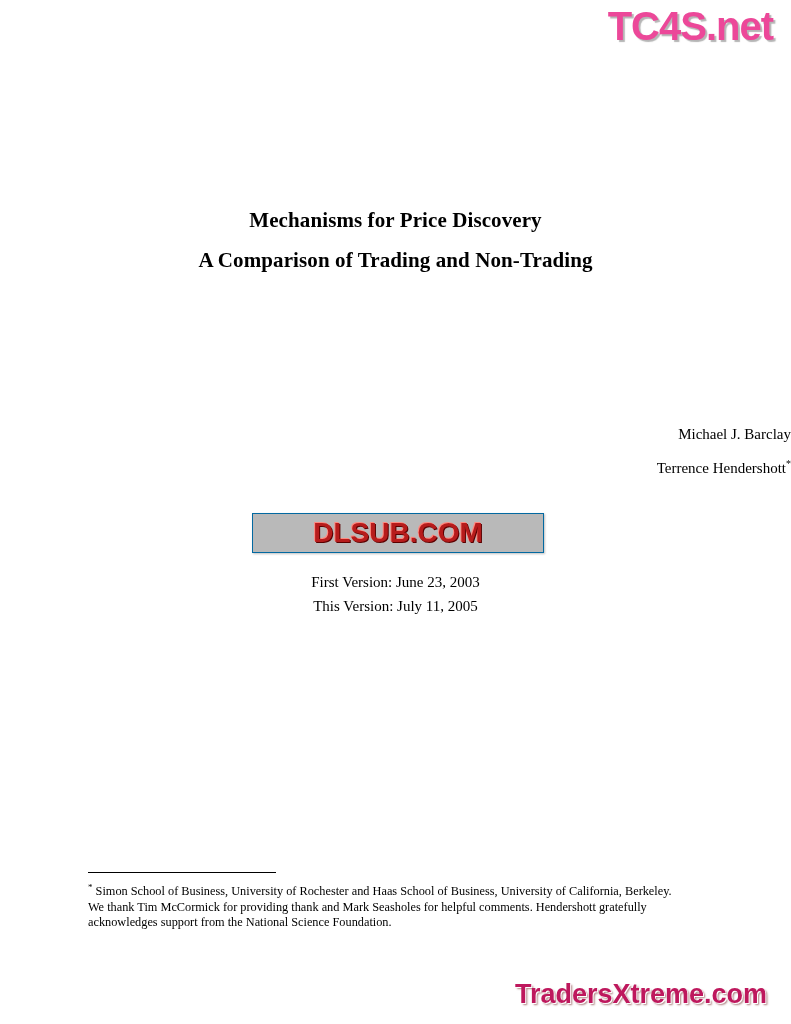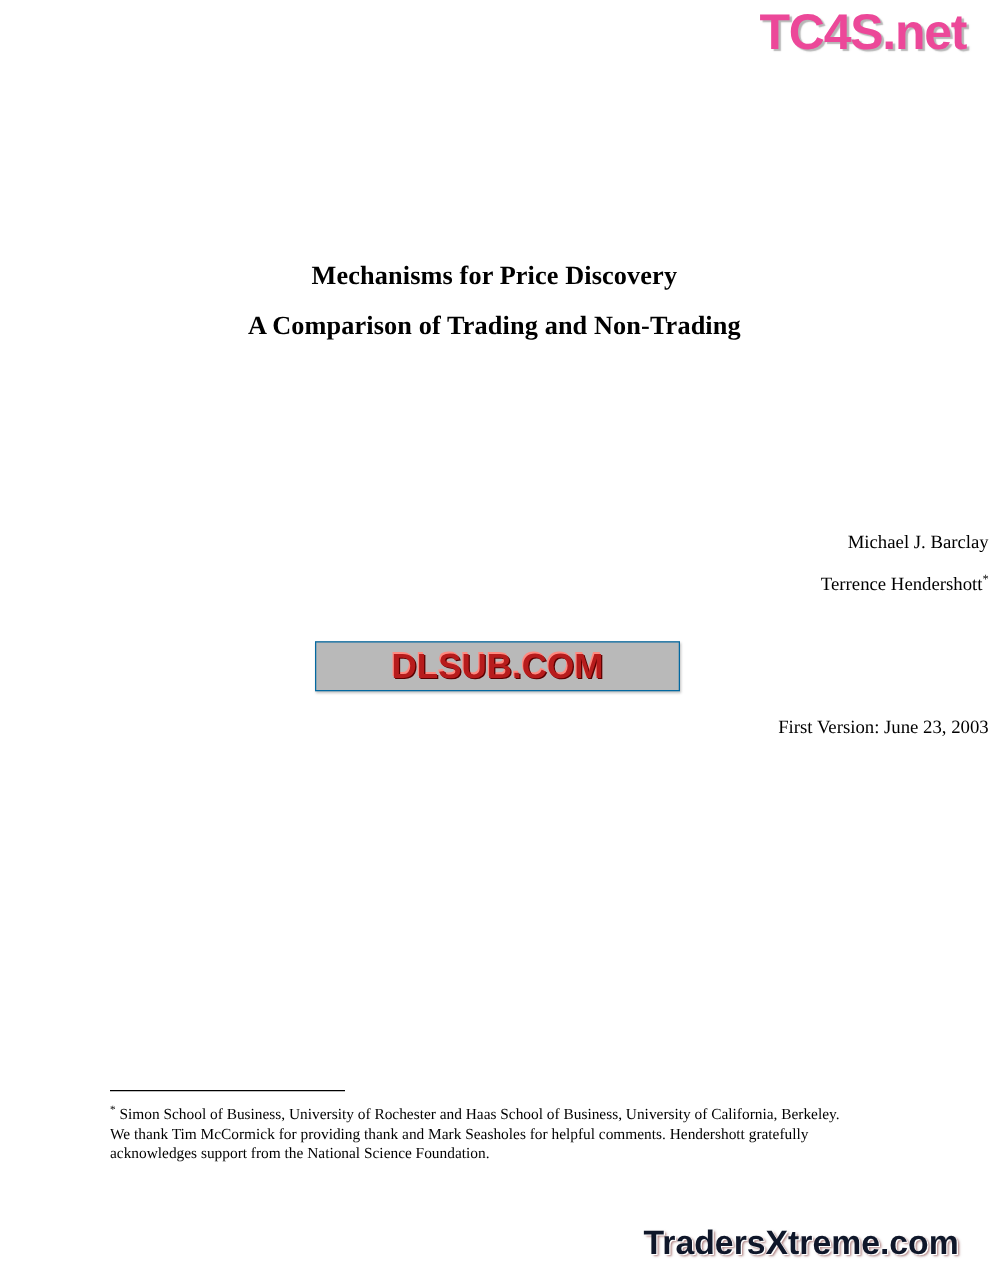--- a/index.html
+++ b/index.html
@@ -60,21 +60,21 @@
     white-space: nowrap;
   }
 
   .wm-bottom {
     position: absolute;
     bottom: 14px;
     right: 24px;
     font-family: "Liberation Sans", sans-serif;
     font-weight: bold;
     font-size: 27px;
-    color: #0f172a;
+    color: #be185d;
     text-shadow: 1px 1px 0 #ffffff, 2px 2px 2px rgba(90,0,0,0.5);
     white-space: nowrap;
   }
 
   
   .title-block {
     position: absolute;
     top: 200px;
     left: 0;
     width: 100%;
@@ -103,21 +103,21 @@
     font-size: 10px;
     vertical-align: super;
   }
 
   
   .versions {
     position: absolute;
     top: 570px;
     left: 0;
     width: 100%;
-    text-align: right;
+    text-align: center;
   }
   .version-line {
     font-size: 15px;
     line-height: 24px;
   }
 
   
   .footnote {
     position: absolute;
     left: 88px;
@@ -156,20 +156,21 @@
     <div class="author-line">Michael J. Barclay</div>
     <div class="author-line"><span>Terrence Hendershott</span><span class="fn-mark">*</span></div>
   </div>
 
   <div class="wm-mid">
     <span>DLSUB.COM</span>
   </div>
 
   <div class="versions">
     <div class="version-line">First Version: June 23, 2003</div>
+    <div class="version-line">This Version: July 11, 2005</div>
   </div>
 
   <div class="footnote">
     <div class="footnote-rule"></div>
     <div class="footnote-text"><span class="fn-mark">*</span> <span>Simon School of Business, University of Rochester and Haas School of Business, University of California, Berkeley. We thank Tim McCormick for providing thank and Mark Seasholes for helpful comments. Hendershott gratefully acknowledges support from the National Science Foundation.</span></div>
   </div>
 
   <div class="wm-bottom">TradersXtreme.com</div>
 
 </div>

